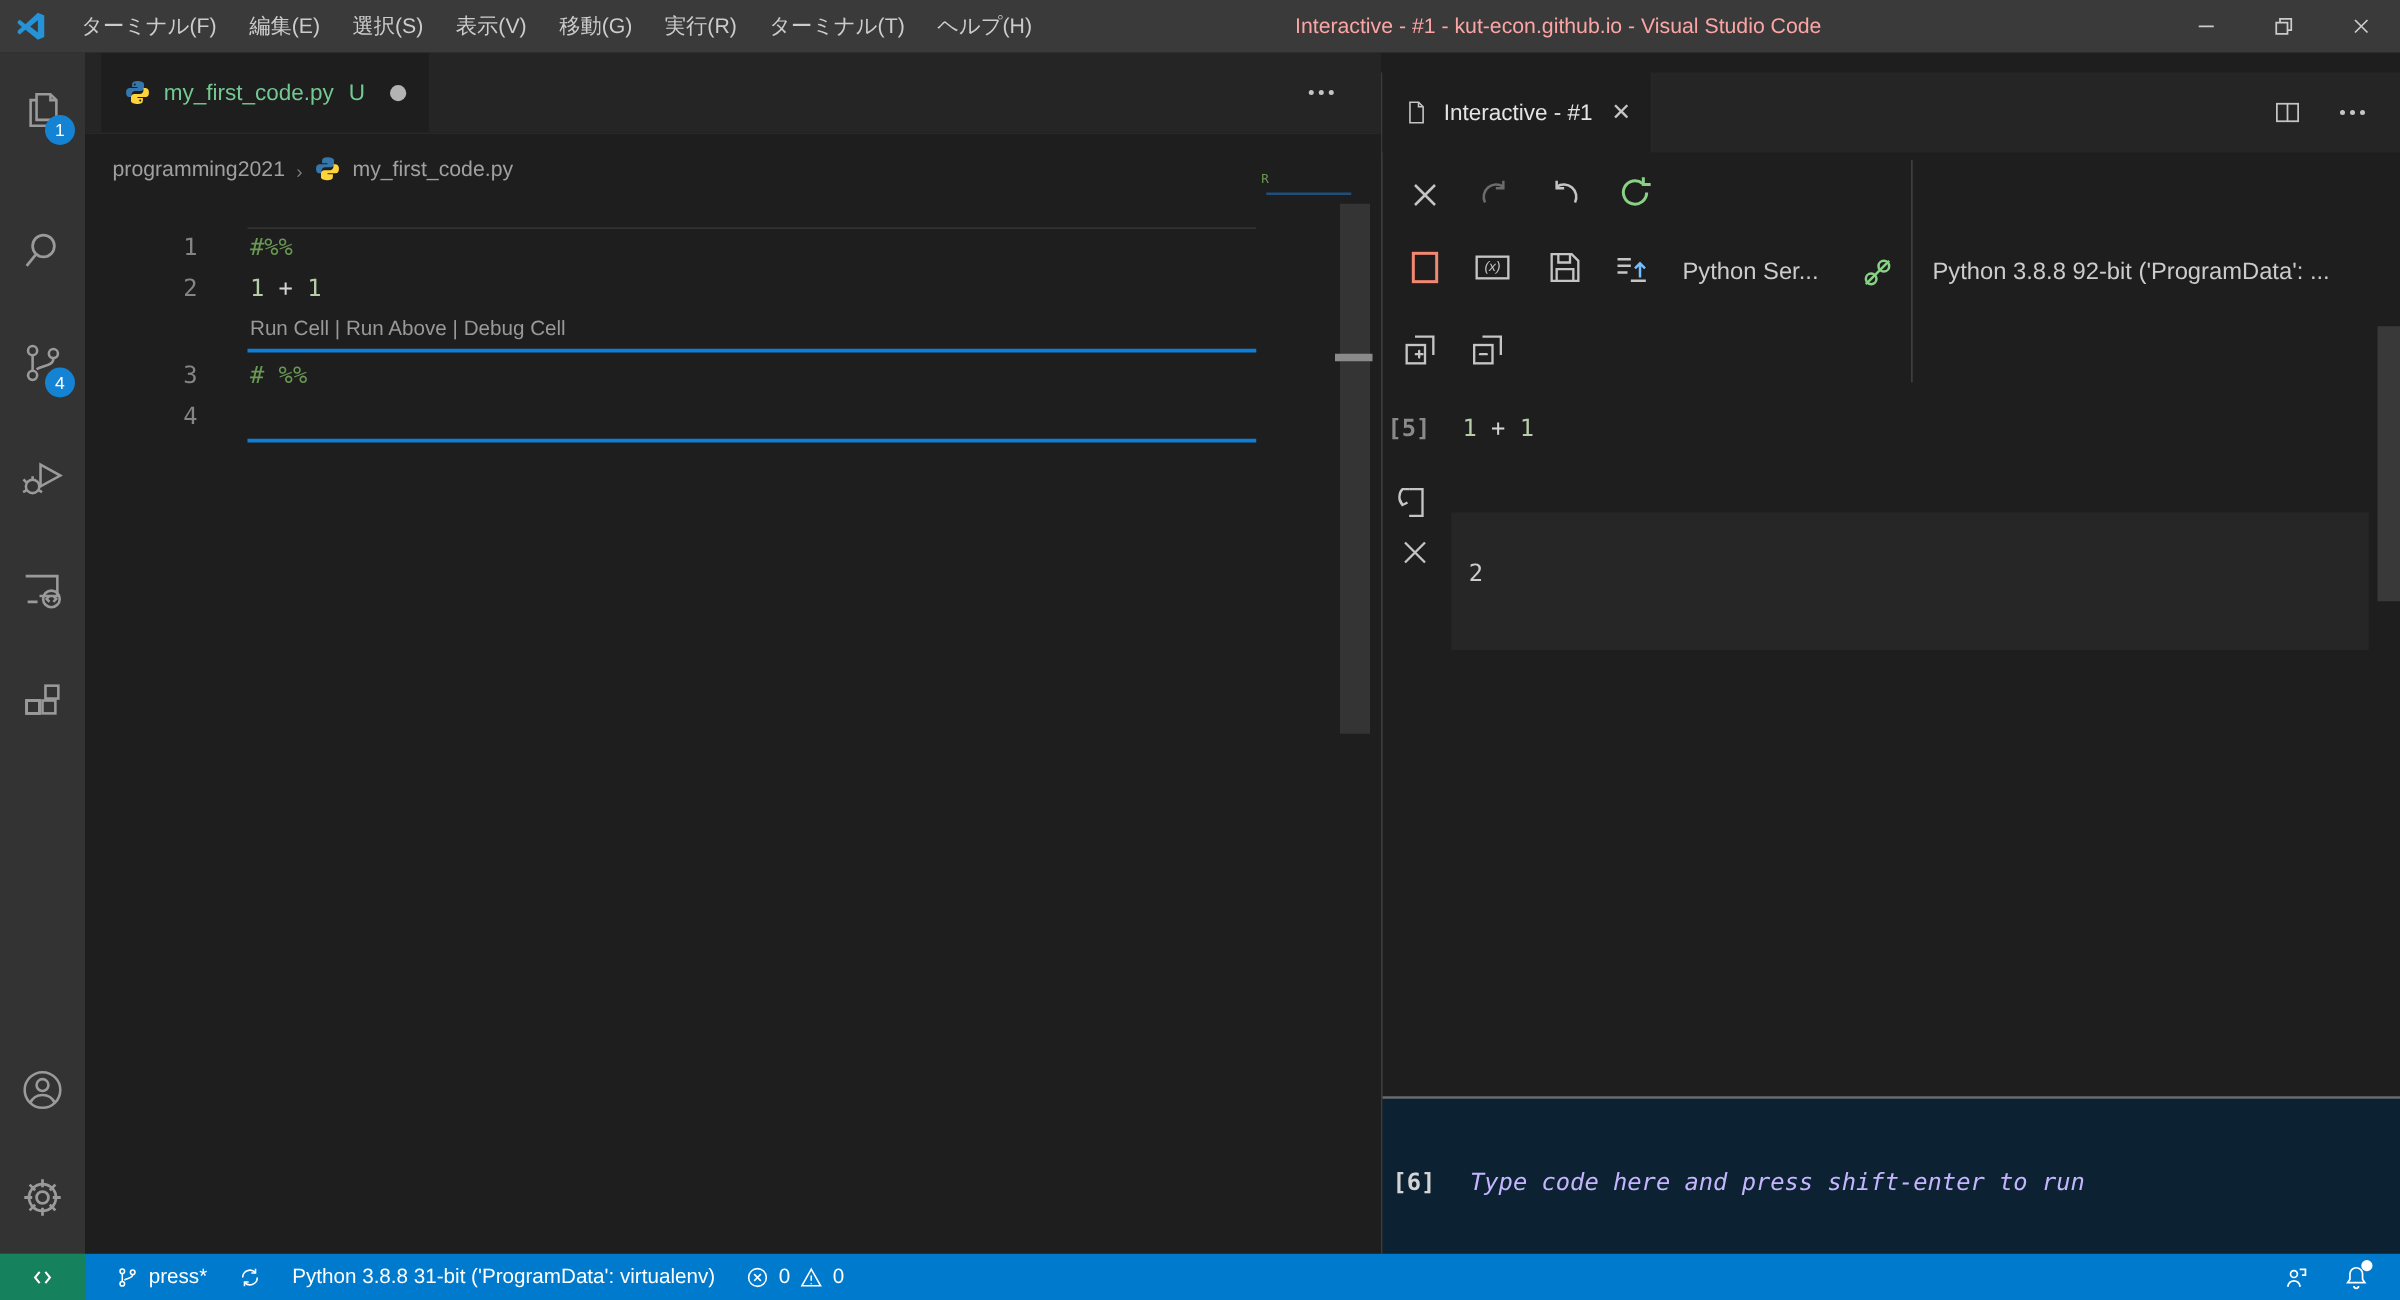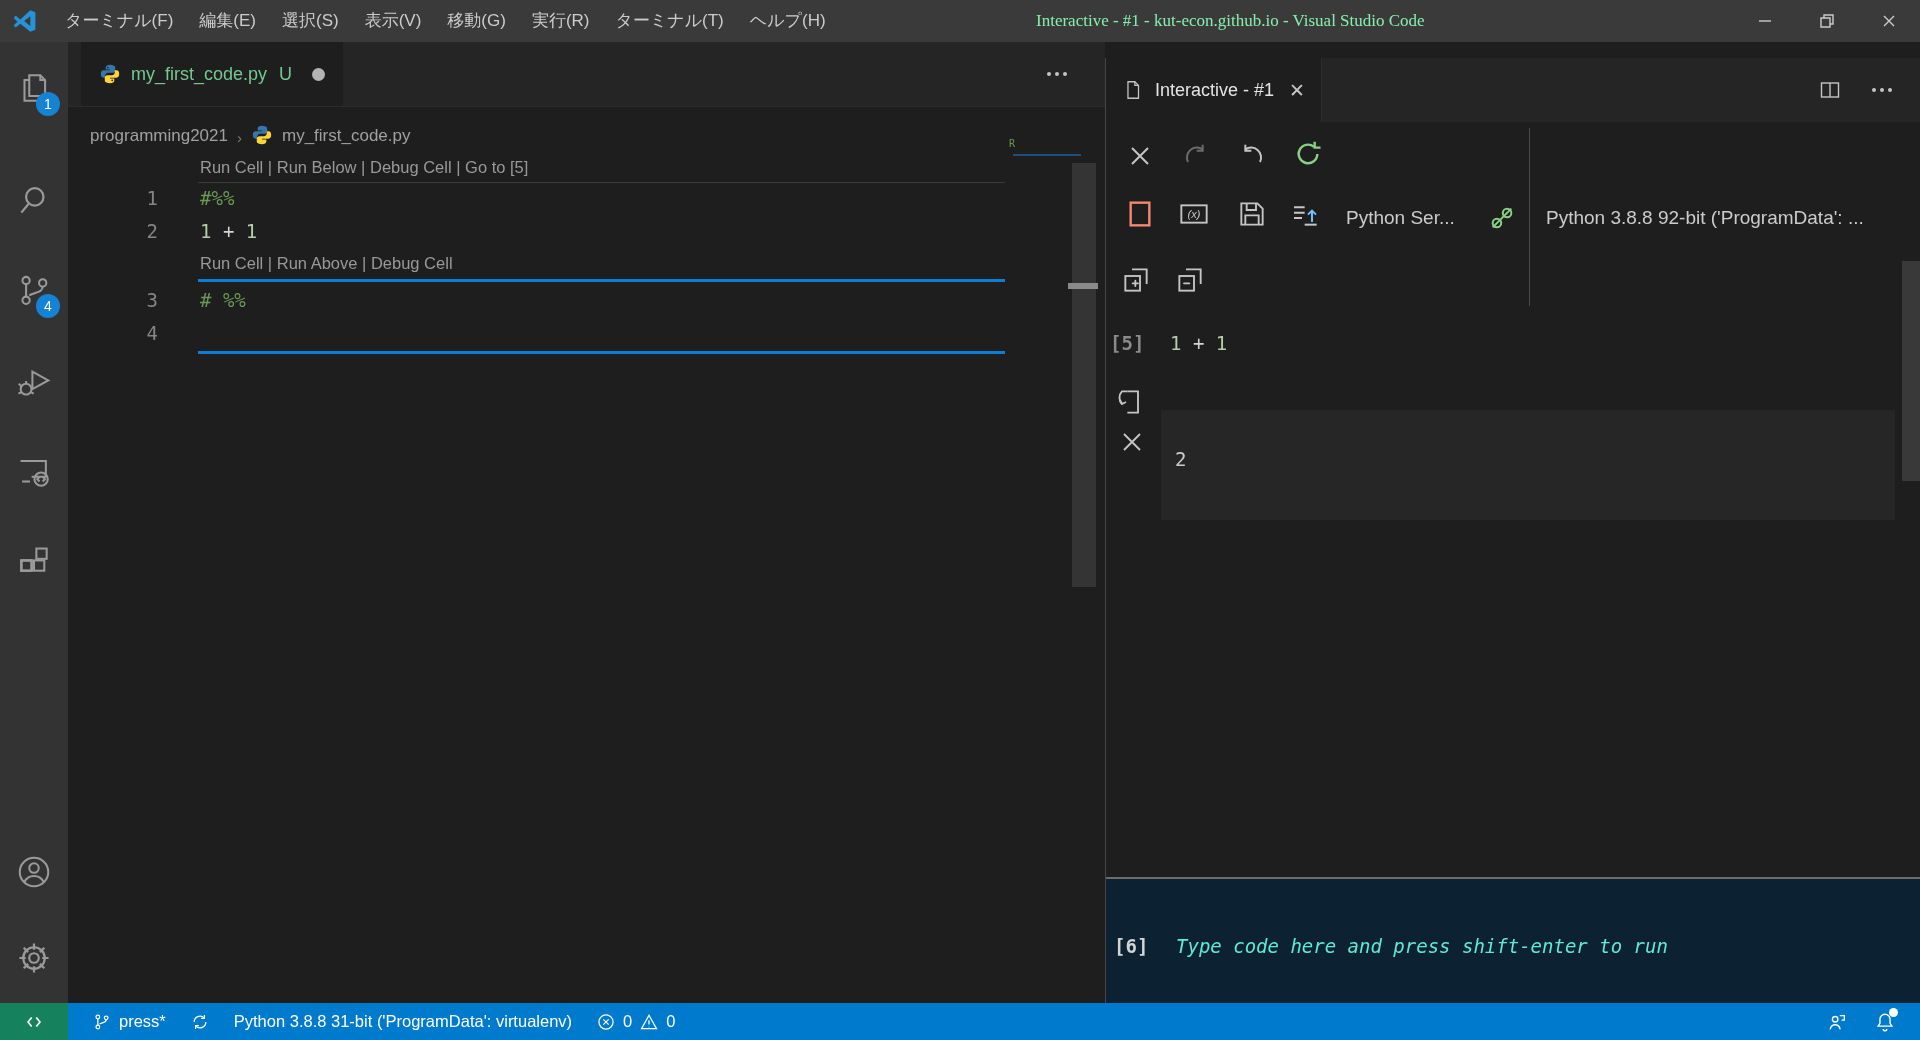--- a/index.html
+++ b/index.html
@@ -5,21 +5,21 @@
   html,body{margin:0;padding:0;background:#1e1e1e;}
   .window{position:relative;width:1920px;height:1040px;overflow:hidden;
     font-family:"Liberation Sans",sans-serif;color:#cccccc;background:#1e1e1e;}
   .abs{position:absolute;}
 
   
   .titlebar{position:absolute;top:0;left:0;right:0;height:42px;background:#3a3a3a;
     display:flex;align-items:center;font-size:17px;color:#cccccc;z-index:30;}
   .vscode-logo{width:26px;height:26px;margin:0 14px 0 12px;flex:0 0 auto;}
   .menu-item{padding:0 13px;line-height:42px;cursor:default;}
-  .tb-title{position:absolute;left:1036px;top:0;line-height:42px;color:#86efac;white-space:nowrap;font-family:Liberation Serif, serif;}
+  .tb-title{position:absolute;left:1036px;top:0;line-height:42px;color:#fca5a5;white-space:nowrap;}
   .win-controls{position:absolute;right:0;top:0;height:42px;display:flex;}
   .win-btn{width:62px;height:42px;display:flex;align-items:center;justify-content:center;color:#cccccc;}
 
   
   .main{position:absolute;top:42px;left:0;right:0;bottom:37px;display:flex;}
 
   
   .activitybar{width:68px;background:#333333;position:relative;flex:0 0 auto;}
   .act-item{position:absolute;left:0;width:68px;height:60px;display:flex;align-items:center;justify-content:center;color:#9a9a9a;}
   .act-item svg{width:38px;height:38px;}
@@ -71,21 +71,21 @@
   .ticon svg{width:32px;height:32px;}
   .tdivider{position:absolute;left:423px;top:6px;width:1px;height:178px;background:#4a4a4a;}
   .kernel-text{position:absolute;top:85px;color:#cccccc;font-size:19px;white-space:nowrap;overflow:hidden;text-overflow:ellipsis;}
   .prompt{color:#8a8a8a;font-weight:bold;font-family:"DejaVu Sans Mono",monospace;}
   .cell-code{position:absolute;left:64px;top:210px;font-family:"DejaVu Sans Mono",monospace;white-space:pre;}
   .output-block{position:absolute;left:55px;right:25px;top:288px;height:110px;background:#262627;}
   .output-text{position:absolute;left:14px;top:38px;color:#cccccc;font-family:"DejaVu Sans Mono",monospace;}
   .pscroll{position:absolute;right:0;top:139px;width:18px;height:220px;background:rgba(121,121,121,0.3);}
   .input-area{position:absolute;left:0;right:0;bottom:0;height:126px;background:#0c2132;border-top:2px solid #6b6b6b;box-sizing:border-box;}
   .input-prompt{position:absolute;left:8px;top:56px;color:#d4d4d4;}
-  .input-placeholder{position:absolute;left:70px;top:56px;color:#5eead4;font-style:italic;font-family:"DejaVu Sans Mono",monospace;white-space:nowrap;}
+  .input-placeholder{position:absolute;left:70px;top:56px;color:#c4b5fd;font-style:italic;font-family:"DejaVu Sans Mono",monospace;white-space:nowrap;}
 
   
   .statusbar{position:absolute;left:0;right:0;bottom:0;height:37px;background:#007acc;color:#ffffff;
     display:flex;align-items:center;font-size:16.5px;z-index:30;}
   .remote{width:68px;height:37px;background:#16825d;display:flex;align-items:center;justify-content:center;flex:0 0 auto;}
   .sb-item{display:flex;align-items:center;gap:7px;margin-left:24px;white-space:nowrap;}
   .sb-item svg{width:20px;height:20px;}
   .sb-right{margin-left:auto;display:flex;align-items:center;gap:26px;padding-right:24px;}
   .sb-right svg{width:22px;height:22px;}
 </style>
@@ -218,21 +218,20 @@
         <span>programming2021</span>
         <span class="crumb-sep">›</span>
         <svg class="pyicon" viewBox="0 0 24 24">
           <path fill="#3776ab" d="M11.9 2c-2.6 0-4.6.9-4.6 2.8v2.4h4.7v.8H4.9C2.8 8 2 9.9 2 12c0 2.1.8 4 2.9 4h1.9v-2.3c0-1.7 1.5-3 3.2-3h4.8c1.6 0 2.9-1.3 2.9-2.9V4.8C17.7 2.9 14.9 2 11.9 2z"></path>
           <path fill="#ffd43b" d="M12.1 22c2.6 0 4.6-.9 4.6-2.8v-2.4H12v-.8h7.1c2.1 0 2.9-1.9 2.9-4 0-2.1-.8-4-2.9-4h-1.9v2.3c0 1.7-1.5 3-3.2 3H9.2c-1.6 0-2.9 1.3-2.9 2.9v3.2C6.3 21.1 9.1 22 12.1 22z"></path>
         </svg>
         <span>my_first_code.py</span>
       </div>
 
       <div class="code">
-        <div class="codelens" style="top:8px">Run Cell | Run Below | Debug Cell | Go to [5]</div>
         <div class="cell-line" style="top:37px"></div>
         <div class="line" style="top:37px">
           <span class="lnum">1</span>
           <span class="ltext tok-comment">#%%</span>
         </div>
         <div class="line" style="top:70px">
           <span class="lnum">2</span>
           <span class="ltext"><span class="tok-number">1</span><span class="tok-plain"> + </span><span class="tok-number">1</span></span>
         </div>
         <div class="codelens" style="top:104px">Run Cell | Run Above | Debug Cell</div>

